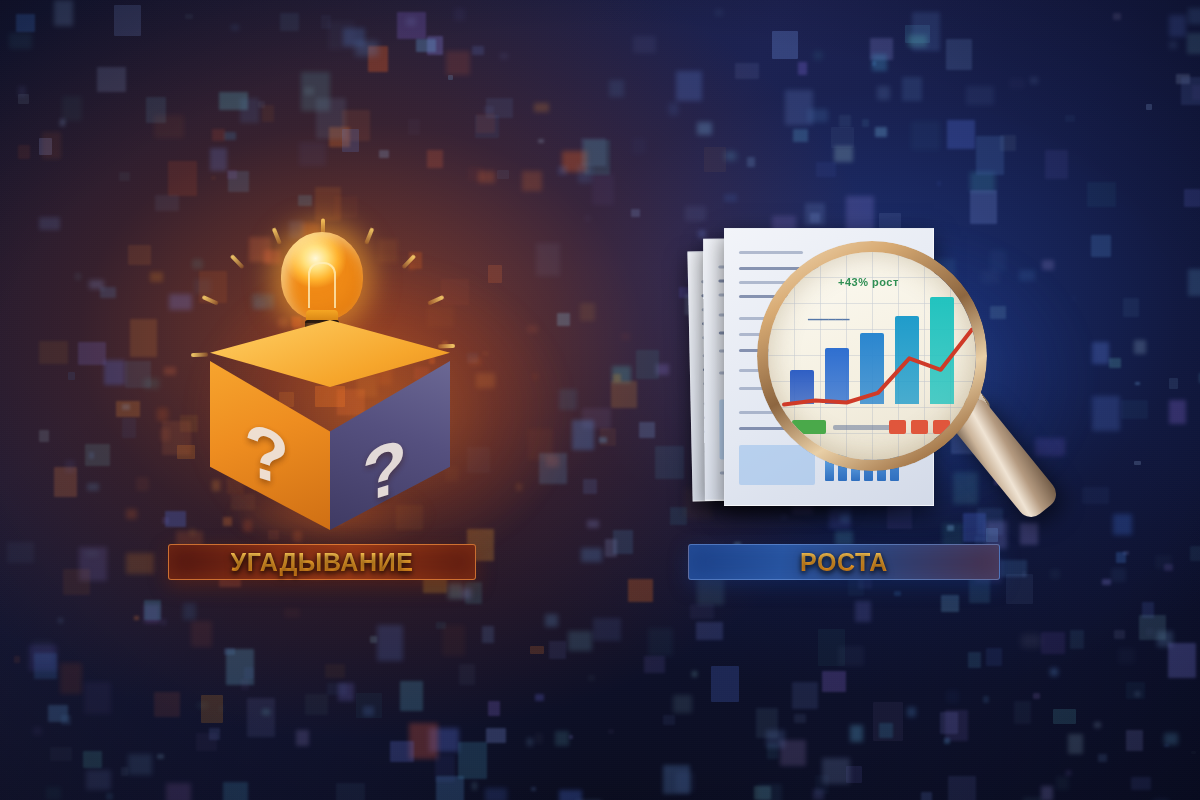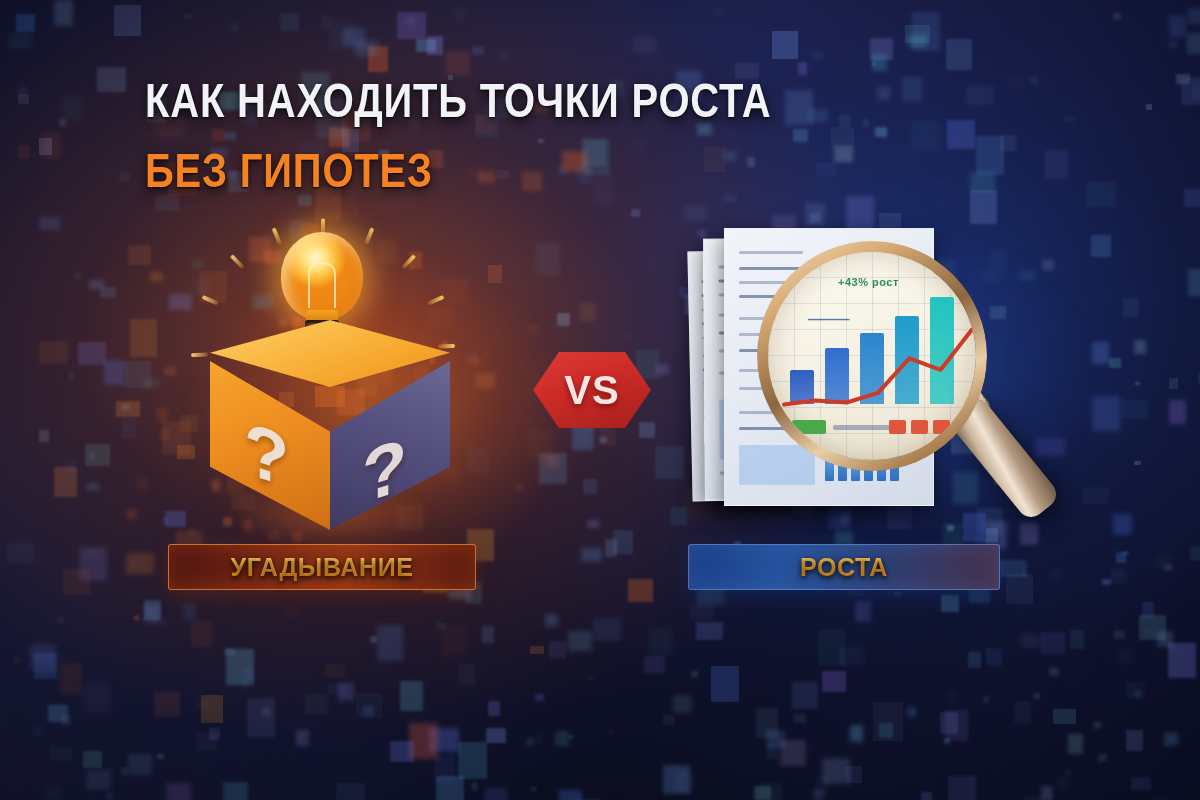--- a/index.html
+++ b/index.html
@@ -198,21 +198,21 @@
     box-shadow:0 8px 22px rgba(0,0,0,.55);
   }
   .mag-ferrule{
     position:absolute;left:172px;top:160px;width:44px;height:30px;border-radius:8px;
     background:repeating-linear-gradient(100deg,#e7d6bf 0 5px,#9d8568 5px 10px);
     transform:rotate(-39deg);transform-origin:top left;
   }
 
   
   .label-badge{
-    position:absolute;height:46px;display:flex;align-items:center;justify-content:center;
+    position:absolute;height:36px;display:flex;align-items:center;justify-content:center;
     border-radius:3px;
   }
   .label-badge span{
     font-size:25px;font-weight:bold;letter-spacing:.6px;
     background:linear-gradient(180deg,#ffd86a 0%,#f9a82c 48%,#f08a16 100%);
     -webkit-background-clip:text;background-clip:text;color:transparent;
     text-shadow:0 2px 4px rgba(0,0,0,.45);
     filter:drop-shadow(0 2px 3px rgba(0,0,0,.6));
   }
   .badge-guess{
@@ -762,24 +762,20 @@
       <i style="left: 1032.88px; top: 692.701px; width: 7.13814px; height: 6.769px; background: rgba(144, 114, 192, 0.24); filter: blur(1.3px);"></i>
       <i style="left: 1098.05px; top: 754.144px; width: 9.03285px; height: 8.10905px; background: rgba(101, 135, 197, 0.25); filter: blur(1.8px);"></i>
       <i style="left: 1134.37px; top: 460.52px; width: 6.7518px; height: 4.17051px; background: rgba(128, 153, 194, 0.32); filter: blur(0.6px);"></i>
       <i style="left: 342.701px; top: 27.6113px; width: 22.1477px; height: 18.1361px; background: rgba(92, 153, 247, 0.24); filter: blur(2.8px);"></i>
     </div>
   <div class="glow-warm"></div>
   <div class="glow-cool"></div>
   <div class="bg-noise"></div>
   <div class="bg-vignette"></div>
 
-  <div class="headline">
-    <div class="title-main">КАК НАХОДИТЬ ТОЧКИ РОСТА</div>
-    <div class="title-sub">БЕЗ ГИПОТЕЗ</div>
-  </div>
 
   <div class="scene-left">
 
     <div class="bulb-wrap">
       <div class="rays" id="rays">
           <i style="transform: translate(-50%, -50%) rotate(0deg) translateY(-58px);"></i>
           <i style="transform: translate(-50%, -50%) rotate(22deg) translateY(-58px);"></i>
           <i style="transform: translate(-50%, -50%) rotate(44deg) translateY(-58px);"></i>
           <i style="transform: translate(-50%, -50%) rotate(66deg) translateY(-58px);"></i>
           <i style="transform: translate(-50%, -50%) rotate(88deg) translateY(-58px);"></i>
@@ -801,23 +797,20 @@
     <div class="cube">
       <div class="cube-glow"></div>
       <div class="cube-top-plate"></div>
       <div class="cube-left"></div>
       <div class="cube-right"></div>
       <div class="qmark left">?</div>
       <div class="qmark right">?</div>
     </div>
   </div>
 
-  <div class="vs-badge">
-    <span>VS</span>
-  </div>
 
   <div class="scene-right">
 
     <div class="doc back">
       <div class="ln" style="left:12px;top:28px;width:96px;"></div>
       <div class="ln dk" style="left:12px;top:42px;width:112px;"></div>
       <div class="ln" style="left:12px;top:56px;width:88px;"></div>
       <div class="ln dk" style="left:12px;top:70px;width:104px;"></div>
       <div class="ln" style="left:12px;top:84px;width:78px;"></div>
       <div class="ln" style="left:12px;top:102px;width:110px;"></div>

